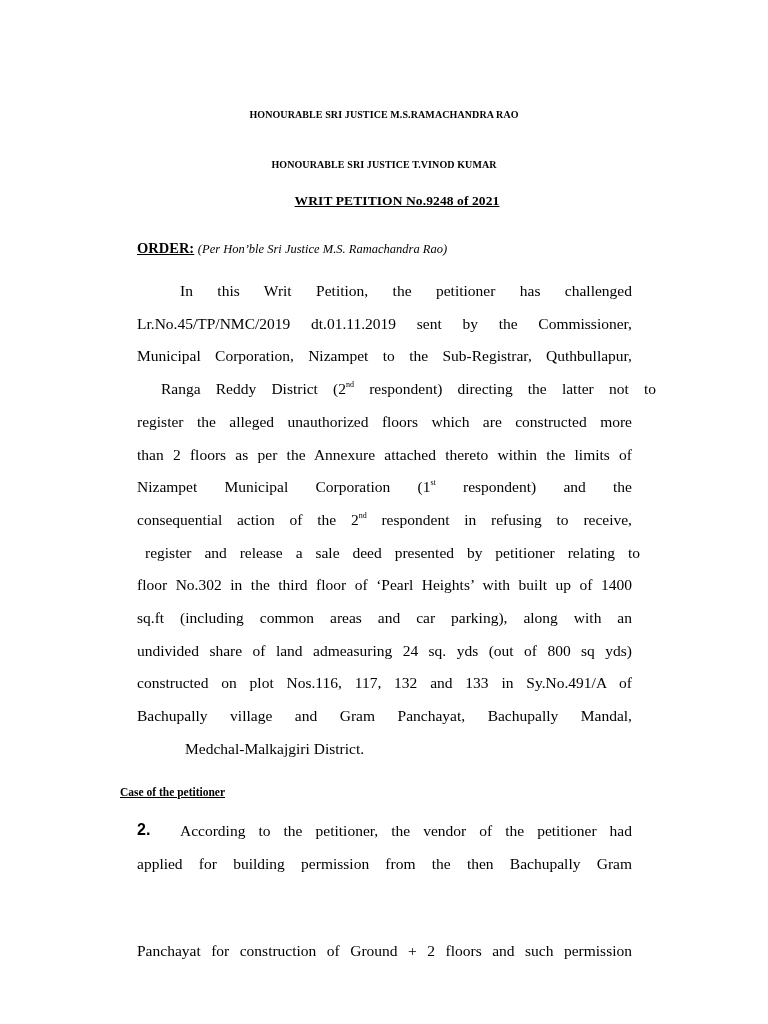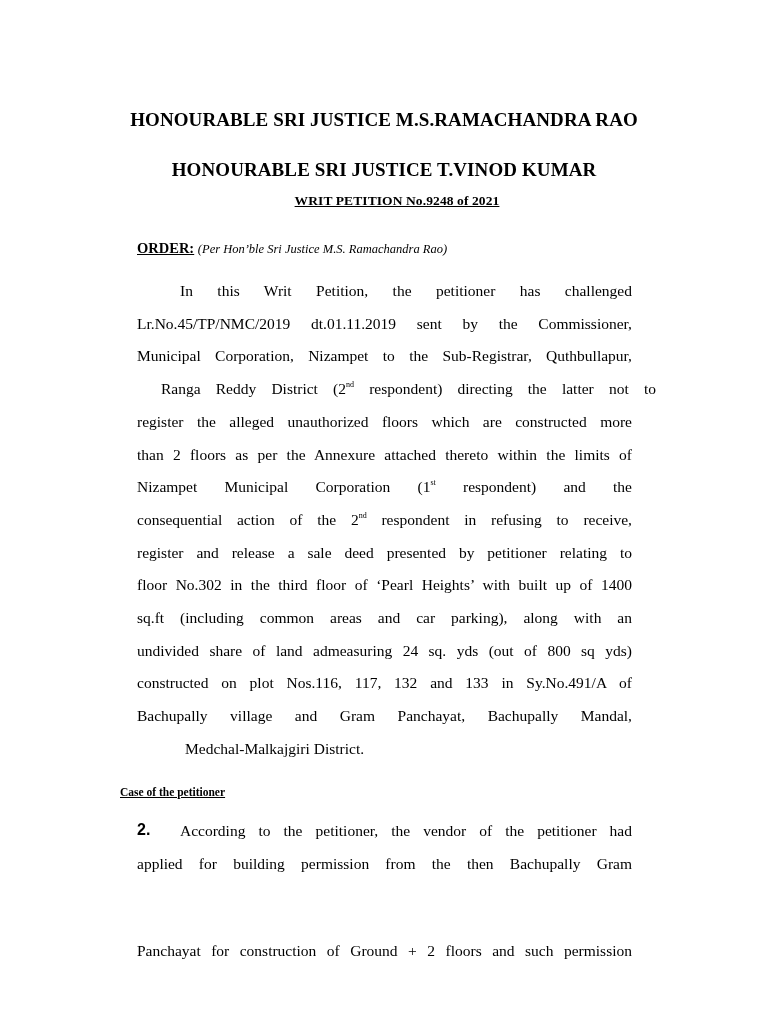--- a/index.html
+++ b/index.html
@@ -1,20 +1,20 @@
 <!DOCTYPE html>
 <html><head>
   <meta charset="utf-8">
   <style>
     html, body { margin: 0; padding: 0; background: #ffffff; }
     body { width: 768px; height: 1024px; overflow: hidden; position: relative;
            font-family: "Liberation Serif", "DejaVu Serif", serif; color: #000; }
     .page { position: absolute; left: 0; top: 0; width: 768px; height: 1024px; background: #fff; }
     .hdr { position: absolute; left: 0; width: 768px; text-align: center;
-           font-weight: bold; font-size: 19px; letter-spacing: 0.1px; }
+           font-weight: bold; font-size: 10px; letter-spacing: 0.1px; }
     .h1 { top: 109px; }
     .h2 { top: 134px; }
     .h3 { top: 159px; }
     .wp { top: 193px; font-size: 13.5px; text-decoration: underline; margin-left: 13px; }
     .order { position: absolute; left: 137px; top: 240px; font-size: 14.5px; }
     .order .lbl { font-weight: bold; text-decoration: underline; }
     .order .per { font-style: italic; font-size: 12.5px; }
     .line { position: absolute; left: 137px; width: 495px; font-size: 15.5px;
             text-align: justify; text-align-last: justify; white-space: nowrap; }
     .line.last { text-align-last: left; margin-left: 48px; }
@@ -40,21 +40,21 @@
 
   <div id="para1">
       <div class="line indent" style="top: 282px;">In this Writ Petition, the petitioner has challenged</div>
       <div class="line" style="top: 314.7px;">Lr.No.45/TP/NMC/2019 dt.01.11.2019 sent by the Commissioner,</div>
       <div class="line" style="top: 347.4px;">Municipal Corporation, Nizampet to the Sub-Registrar, Quthbullapur,</div>
       <div class="line" style="top: 380.1px; margin-left: 24px;">Ranga Reddy District  (2<sup>nd</sup> respondent) directing the latter not to</div>
       <div class="line" style="top: 412.8px;">register the alleged unauthorized floors which are constructed more</div>
       <div class="line" style="top: 445.5px;">than 2 floors as per the Annexure attached thereto within the limits of</div>
       <div class="line" style="top: 478.2px;">Nizampet Municipal Corporation (1<sup>st</sup> respondent)  and the</div>
       <div class="line" style="top: 510.9px;">consequential action of the 2<sup>nd</sup> respondent in refusing to receive,</div>
-      <div class="line" style="top: 543.6px;">register and release a sale deed presented by petitioner relating to</div>
+      <div class="line" style="top: 543.6px; margin-left: 8px;">register and release a sale deed presented by petitioner relating to</div>
       <div class="line" style="top: 576.3px;">floor No.302 in the third floor of ‘Pearl Heights’ with built up of 1400</div>
       <div class="line" style="top: 609px;">sq.ft (including common areas and car parking), along with an</div>
       <div class="line" style="top: 641.7px;">undivided share of land admeasuring 24 sq. yds (out of 800 sq yds)</div>
       <div class="line" style="top: 674.4px;">constructed on plot Nos.116, 117, 132 and 133 in Sy.No.491/A of</div>
       <div class="line" style="top: 707.1px;">Bachupally village and Gram Panchayat, Bachupally Mandal,</div>
       <div class="line last" style="top: 739.8px;">Medchal-Malkajgiri District.</div>
     </div>
 
   <div class="case">Case of the petitioner</div>
 

